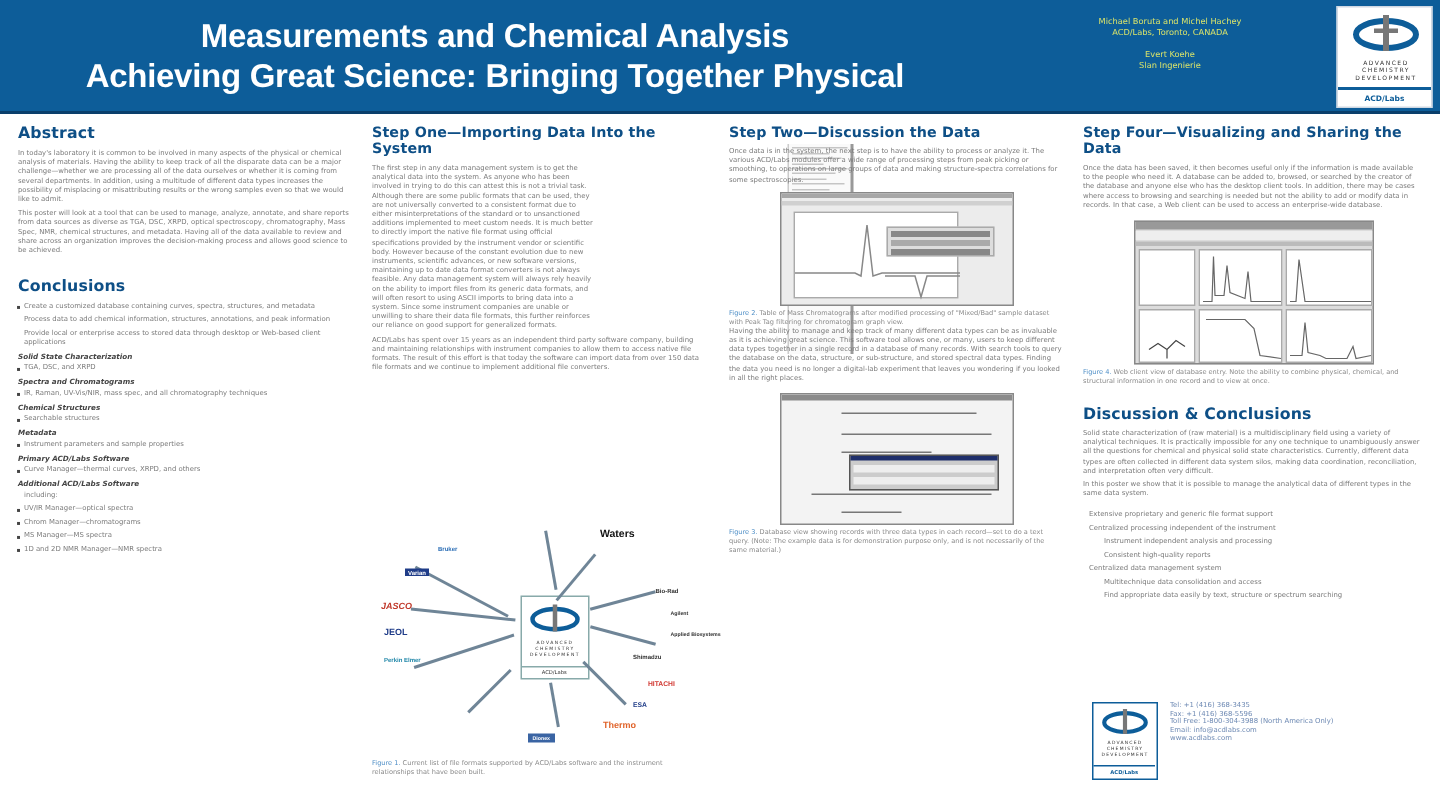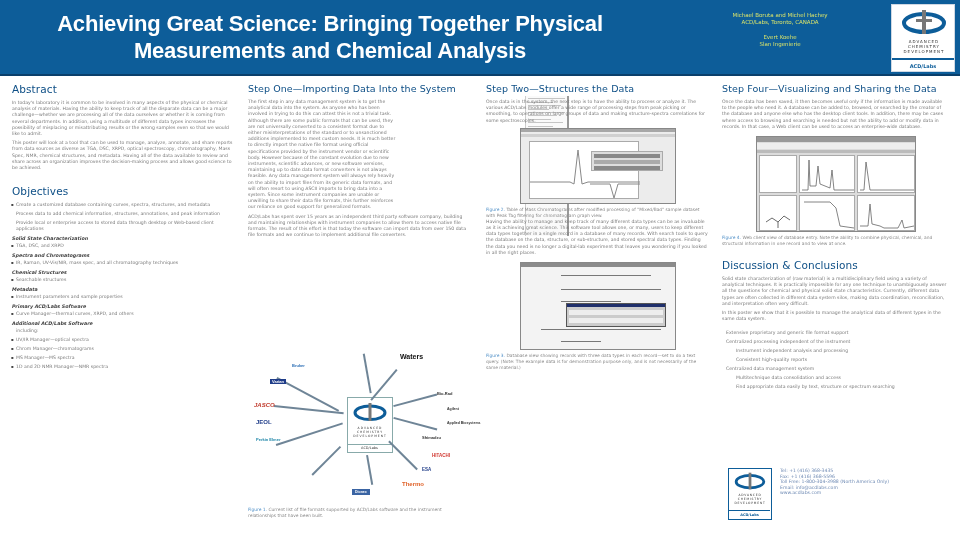--- a/index.html
+++ b/index.html
@@ -30,21 +30,21 @@
   .logo-text { position: absolute; left: 4px; top: 34px; width: 56px; font-size: 4px; line-height: 5px; color: #333; text-align: center; letter-spacing: 1px; }
   .logo-foot { position: absolute; left: 0; bottom: 0; width: 62px; height: 13px; border-top: 2px solid #0d5d99; font-size: 5px; line-height: 12px; text-align: center; color: #0d5d99; font-weight: bold; }
 
   .col { position: absolute; top: 80px; height: 460px; }
   .c1 { left: 12px; width: 222px; }
   .c2 { left: 248px; width: 222px; }
   .c3 { left: 486px; width: 222px; }
   .c4 { left: 722px; width: 226px; }
 
   h2 {
-    font-family: "DejaVu Sans", sans-serif; font-weight: normal; color: #0e4f86;
+    font-family: "DejaVu Sans", sans-serif; font-weight: bold; color: #0e4f86;
     font-size: 9.5px; margin: 3px 0 5px 0; letter-spacing: 0.1px;
   }
   h2.big { font-size: 10.5px; }
   p.body {
     font-size: 4.6px; line-height: 6.2px; color: #7a7a7a; margin-bottom: 3px;
     text-align: left;
   }
   .bullet { font-size: 4.6px; line-height: 6px; color: #7a7a7a; margin: 1px 0 3px 0; padding-left: 4px; position: relative; }
   .bullet:before { content: "\25AA"; position: absolute; left: -1px; top: 0; color: #444; font-size: 4px; }
   .bullet.plain:before { content: ""; }
@@ -67,22 +67,22 @@
 
   .contact { position: absolute; left: 722px; top: 462px; width: 226px; height: 60px; }
   .contact .mini-logo { position: absolute; left: 6px; top: 6px; width: 44px; height: 52px; border: 1.5px solid #0d5d99; background: #fff; }
   .contact .lines { position: absolute; left: 58px; top: 6px; font-size: 4.6px; line-height: 5.6px; color: #6d89b3; }
 </style>
 </head>
 <body>
 
 <div class="header">
   <div class="title">
+    <div>Measurements and Chemical Analysis</div>
     <div>Achieving Great Science: Bringing Together Physical</div>
-    <div>Measurements and Chemical Analysis</div>
   </div>
   <div class="authors">
     <div>Michael Boruta and Michel Hachey</div>
     <div>ACD/Labs, Toronto, CANADA</div>
     <div class="gap"></div>
     <div>Evert Koehe</div>
     <div>Slan Ingenierie</div>
   </div>
   <div class="logo-box">
     <svg class="logo-swoosh" viewBox="0 0 48 26">
@@ -97,21 +97,21 @@
     </div>
     <div class="logo-foot">ACD/Labs</div>
   </div>
 </div>
 
 <div class="col c1">
   <h2 class="big">Abstract</h2>
   <p class="body">In today's laboratory it is common to be involved in many aspects of the physical or chemical analysis of materials. Having the ability to keep track of all the disparate data can be a major challenge—whether we are processing all of the data ourselves or whether it is coming from several departments. In addition, using a multitude of different data types increases the possibility of misplacing or misattributing results or the wrong samples even so that we would like to admit.</p>
   <p class="body">This poster will look at a tool that can be used to manage, analyze, annotate, and share reports from data sources as diverse as TGA, DSC, XRPD, optical spectroscopy, chromatography, Mass Spec, NMR, chemical structures, and metadata. Having all of the data available to review and share across an organization improves the decision-making process and allows good science to be achieved.</p>
 
-  <h2 class="big" style="margin-top:14px">Objectives</h2>
+  <h2 class="big" style="margin-top:14px">Conclusions</h2>
   <div class="bullet">Create a customized database containing curves, spectra, structures, and metadata</div>
   <div class="bullet plain">Process data to add chemical information, structures, annotations, and peak information</div>
   <div class="bullet plain">Provide local or enterprise access to stored data through desktop or Web-based client applications</div>
 
   <div class="sub">Solid State Characterization</div>
   <div class="bullet">TGA, DSC, and XRPD</div>
   <div class="sub">Spectra and Chromatograms</div>
   <div class="bullet">IR, Raman, UV-Vis/NIR, mass spec, and all chromatography techniques</div>
   <div class="sub">Chemical Structures</div>
   <div class="bullet">Searchable structures</div>
@@ -202,21 +202,21 @@
   <div class="vendor" style="left:195px;top:72px;color:#333;font-size:3.5px">Applied Biosystems</div>
   <div class="vendor" style="left:4px;top:88px;color:#1f86a8;font-size:4px">Perkin Elmer</div>
   <div class="vendor" style="left:100px;top:140px;color:#fff;background:#3a64a3;font-size:3.5px;padding:1px 3px">Dionex</div>
   <div class="vendor" style="left:170px;top:118px;color:#1f3c88;font-size:4.5px">ESA</div>
 </div>
 <div class="caption" style="position:absolute;left:248px;top:504px;width:222px">
   <span class="fig">Figure 1.</span> <span>Current list of file formats supported by ACD/Labs software and the instrument relationships that have been built.</span>
 </div>
 
 <div class="col c3">
-  <h2>Step Two—Structures the Data</h2>
+  <h2>Step Two—Discussion the Data</h2>
   <p class="body">Once data is in the system, the next step is to have the ability to process or analyze it. The various ACD/Labs modules offer a wide range of processing steps from peak picking or smoothing, to operations on large groups of data and making structure-spectra correlations for some spectroscopies.</p>
   <div class="shot" style="margin:4px 0 0 34px;width:156px;height:76px">
     <div class="bar" style="top:0;background:#a7a7a7"></div>
     <div class="bar" style="top:5px;background:#d0d0d0"></div>
     <div class="win" style="left:8px;top:12px;width:110px;height:58px">
       <svg width="110" height="58" viewBox="0 0 110 58">
         <polyline points="0,40 40,40 44,42 48,8 52,42 58,40 110,40" fill="none" stroke="#888" stroke-width="1"></polyline>
         <polyline points="60,42 80,42 84,56 88,42 110,42" fill="none" stroke="#888" stroke-width="1"></polyline>
       </svg>
     </div>

